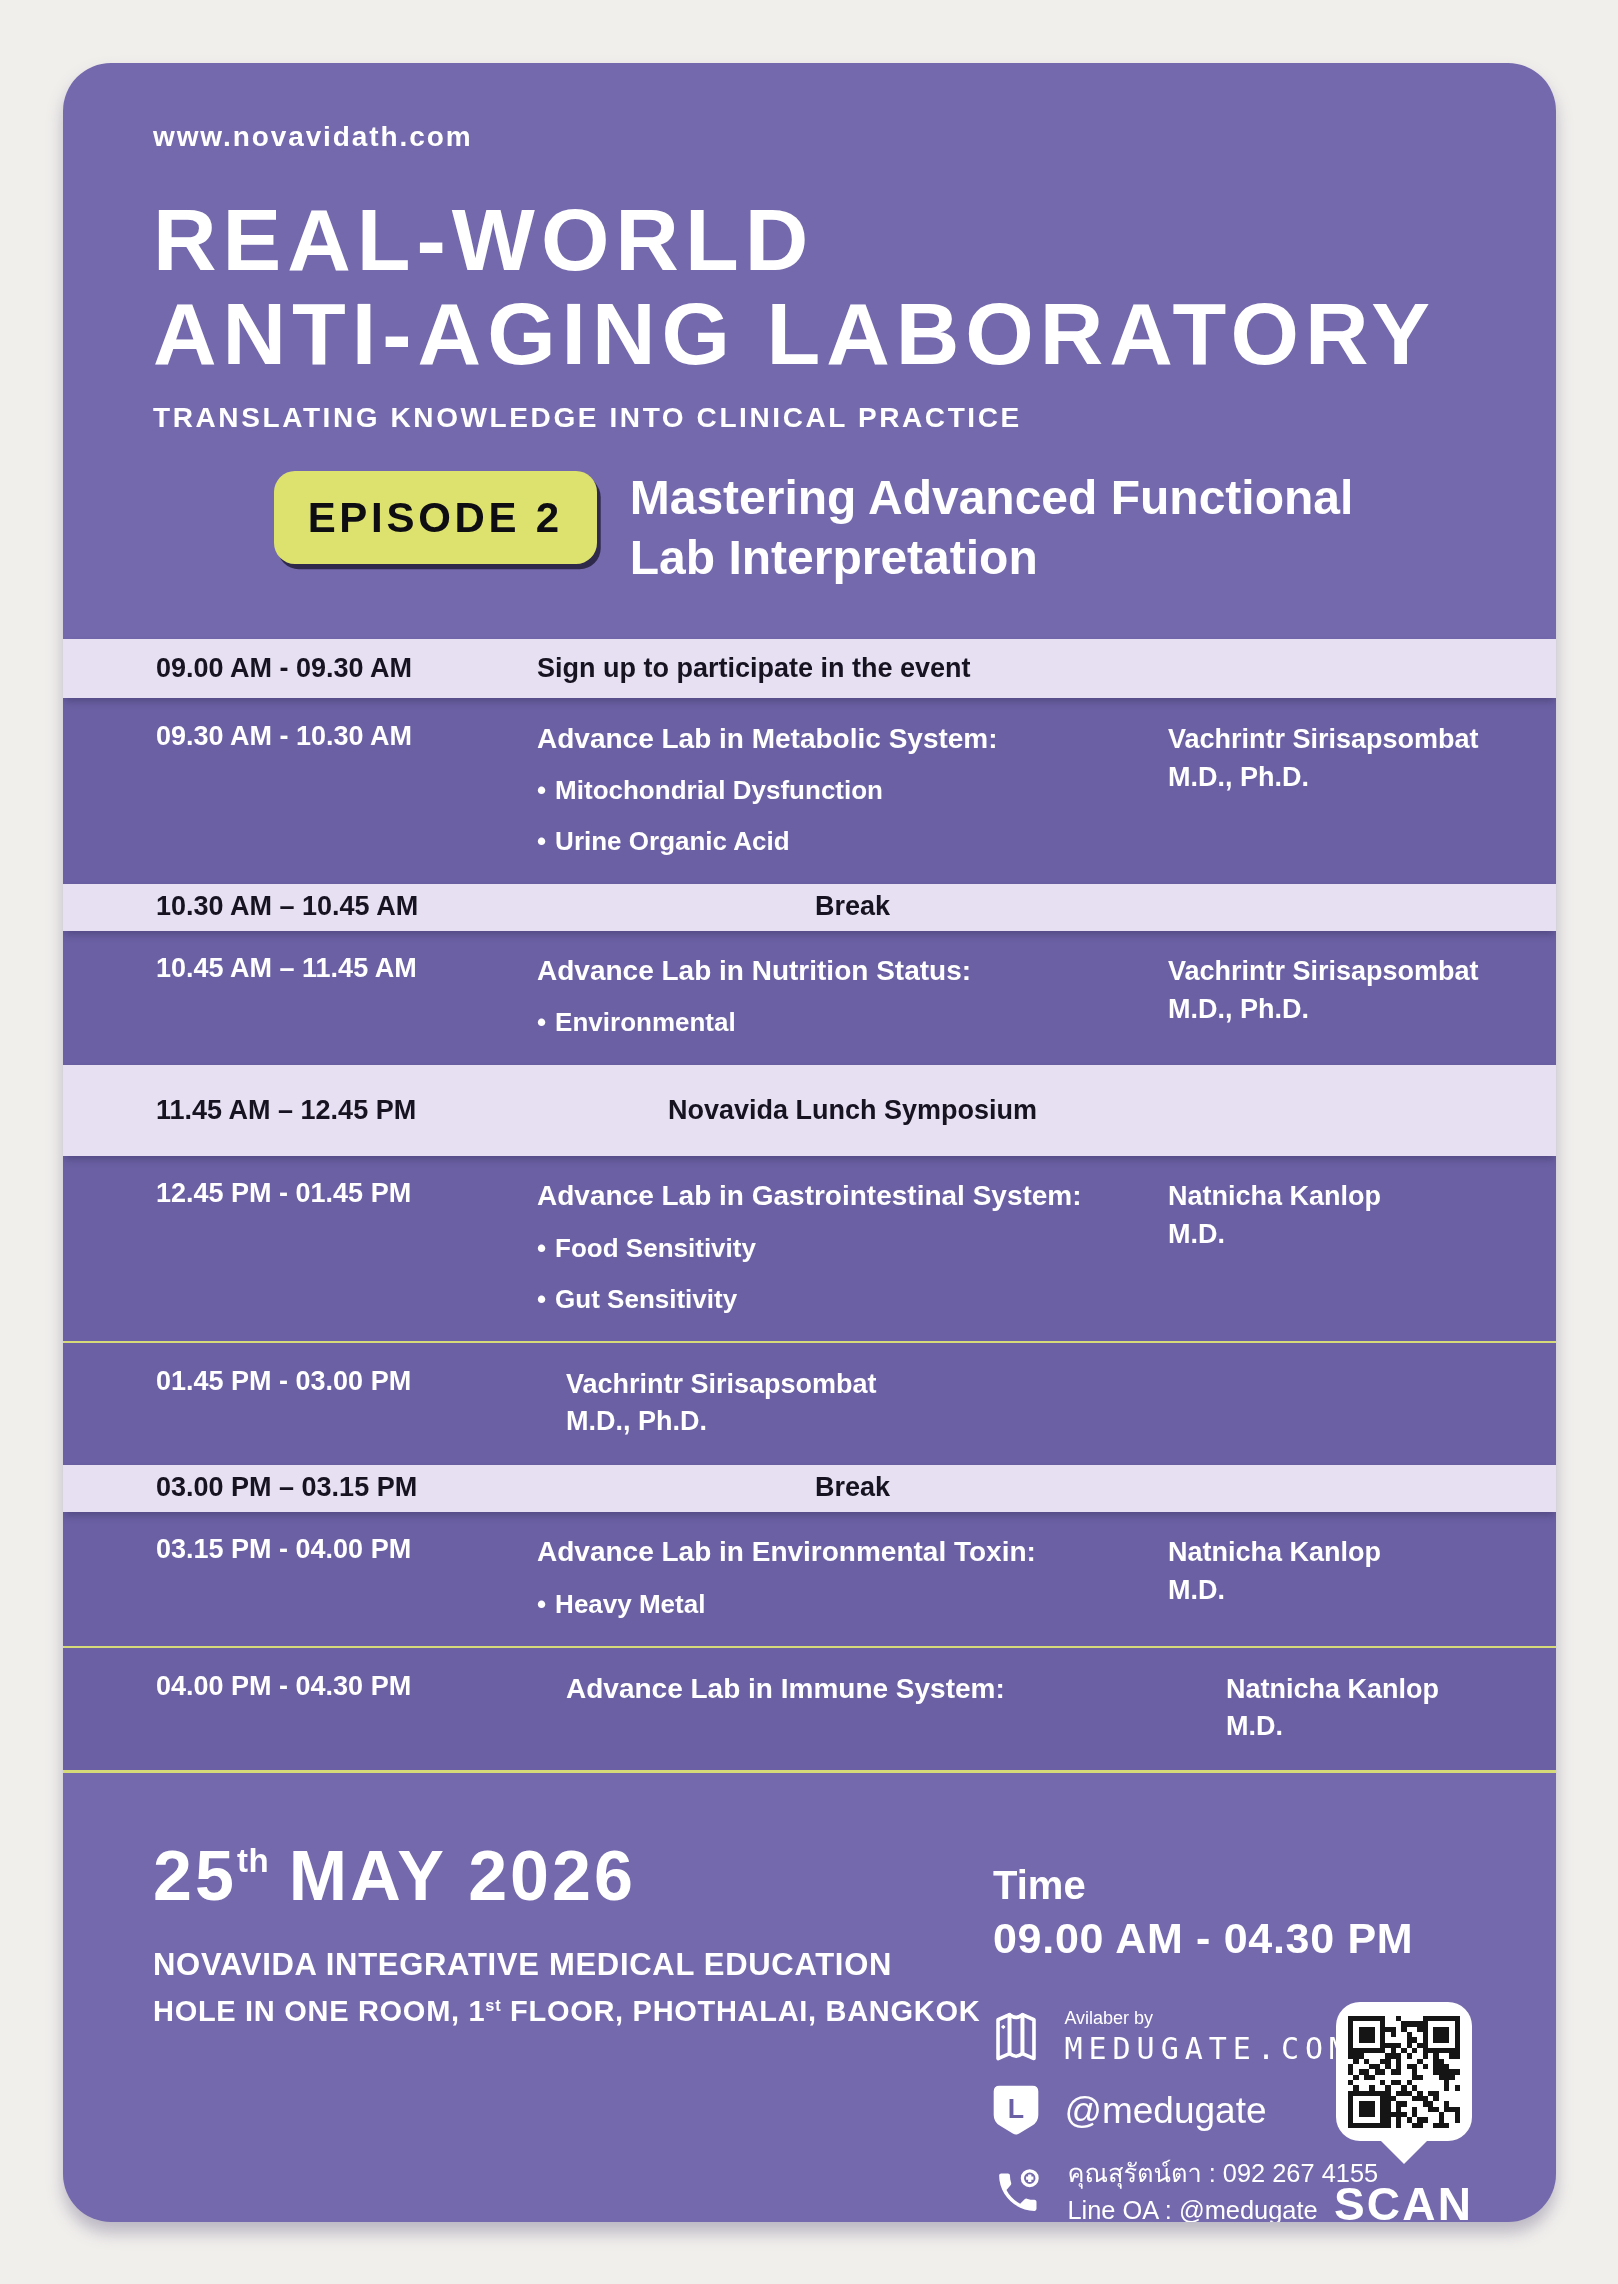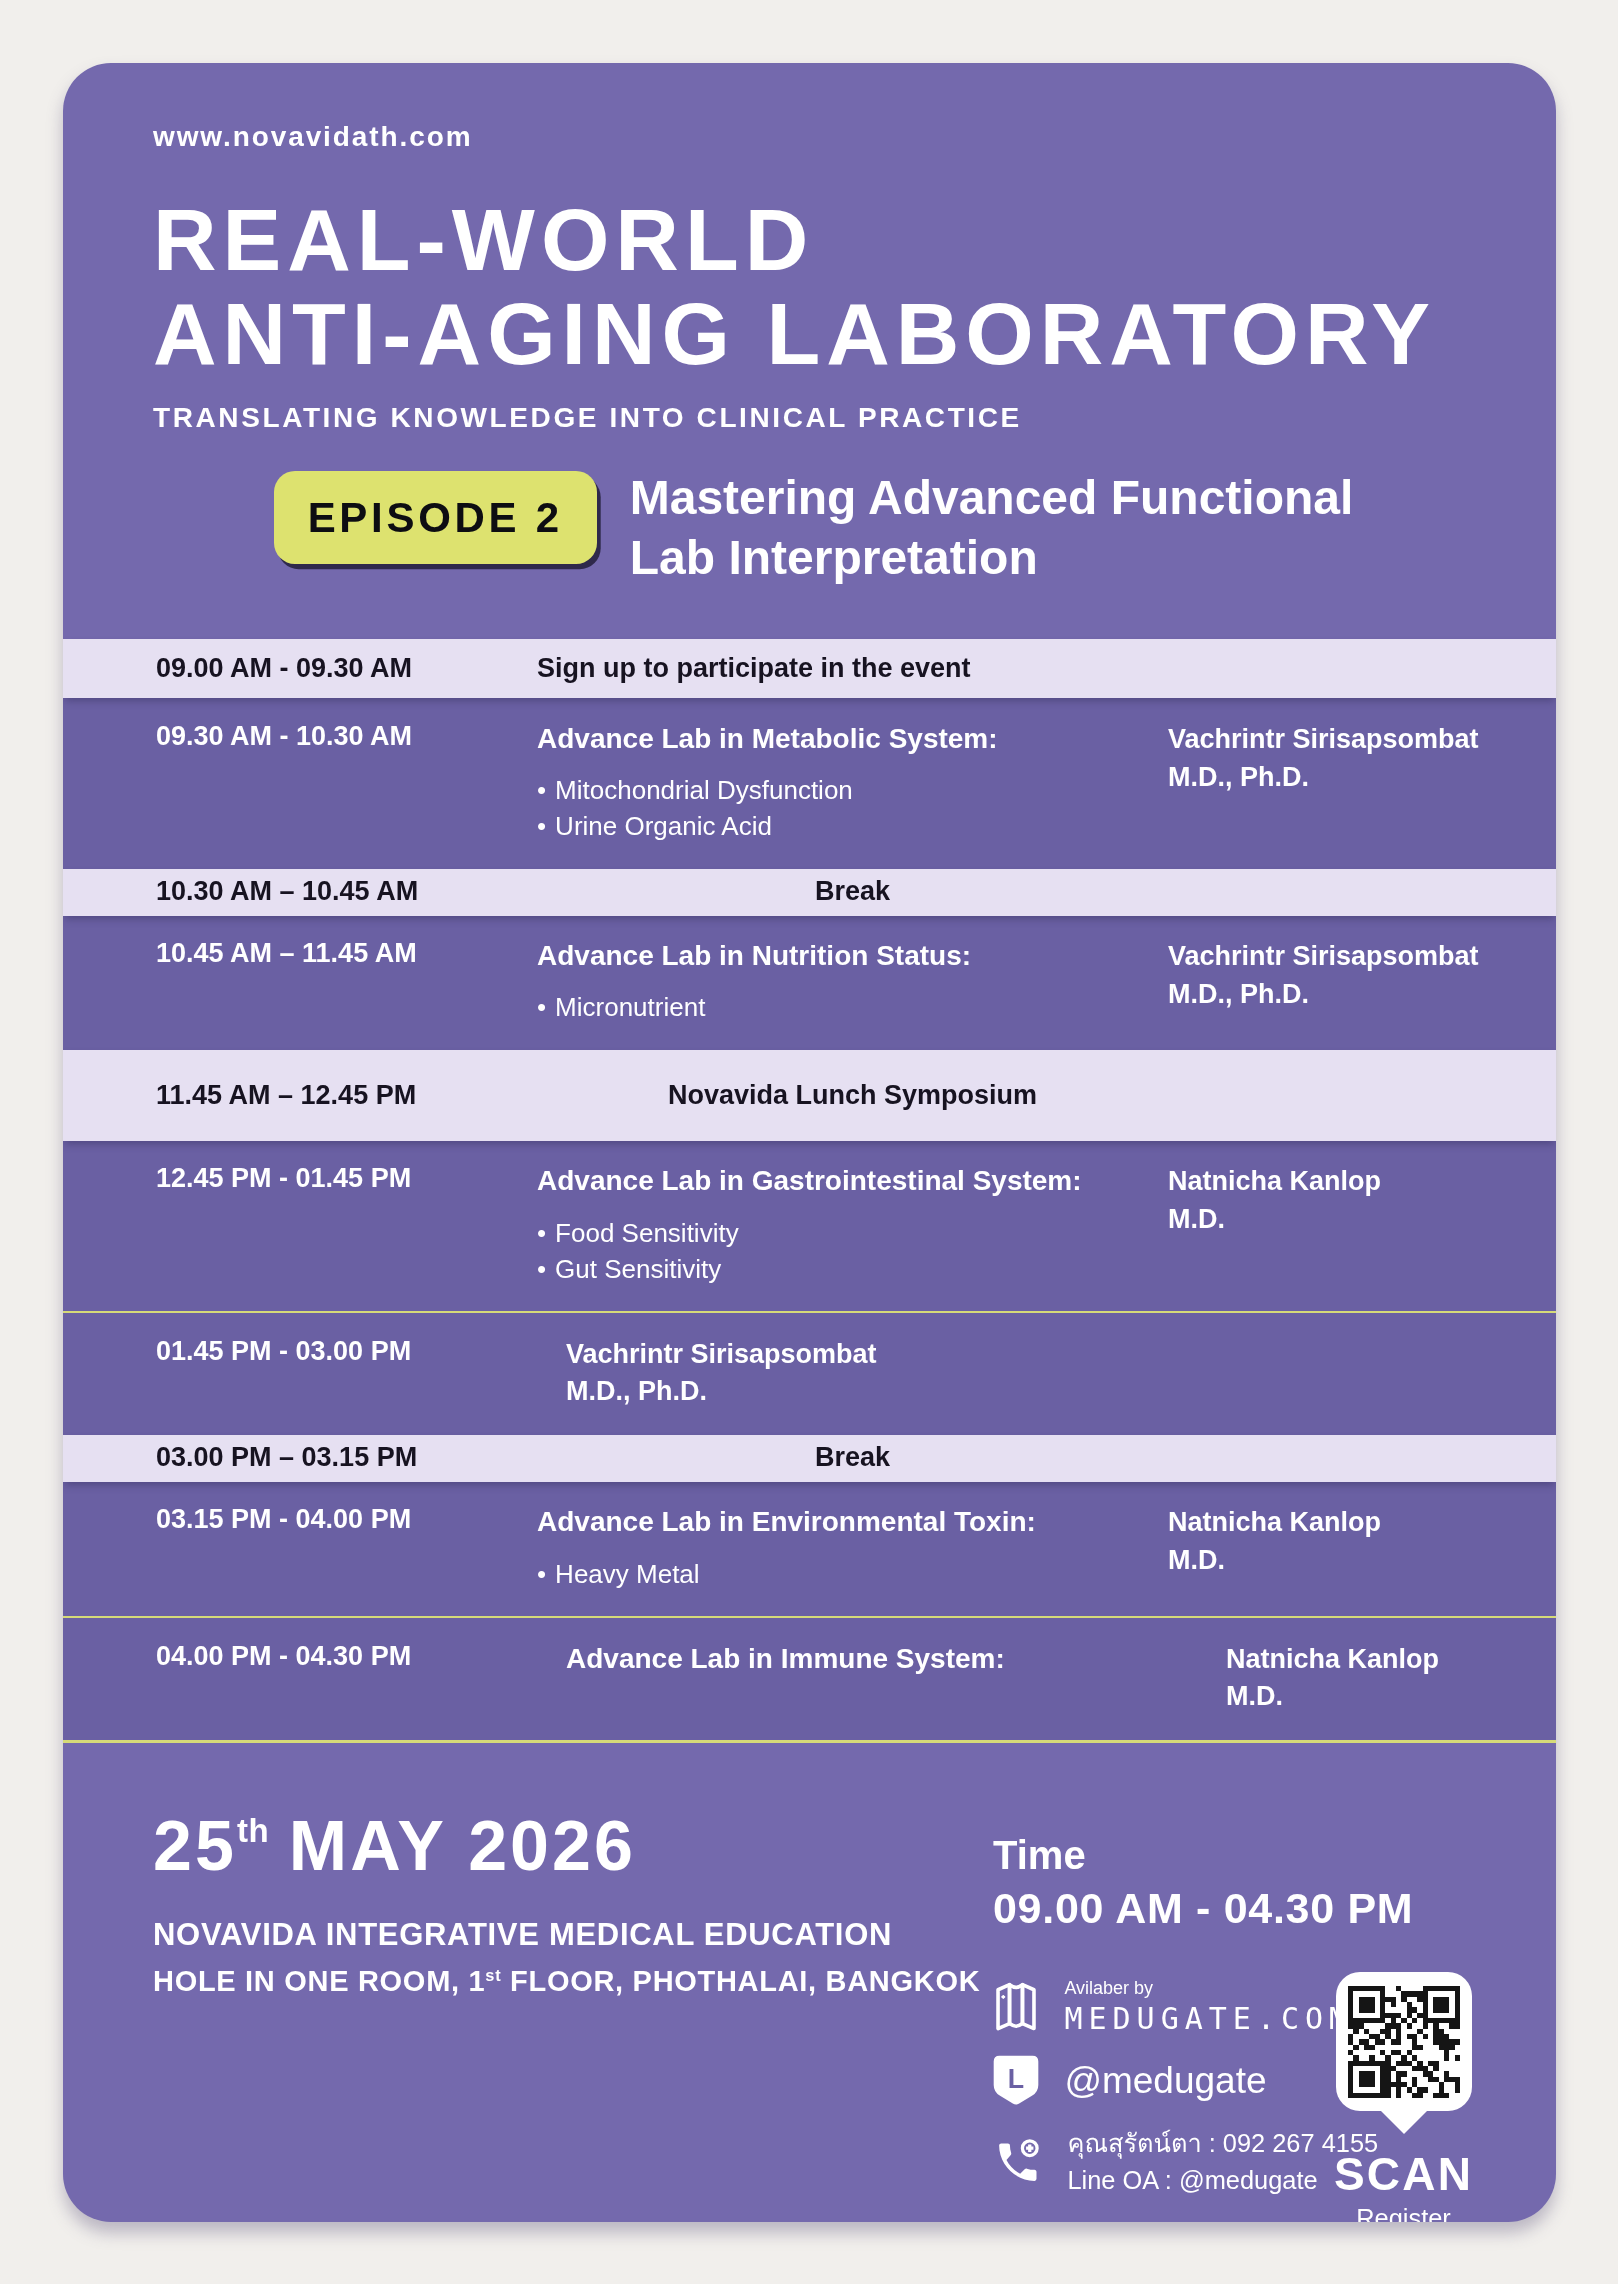--- a/index.html
+++ b/index.html
@@ -39,21 +39,21 @@
     background:var(--light);color:var(--ink);position:relative;z-index:1;
     box-shadow:0 4.5px 7.5px -1.5px rgba(52,44,92,.45);
   }
   .row-light.info{padding-top:14px;padding-bottom:14px;}
   .row-light.break{padding-top:6.7px;padding-bottom:9px;}
   .row-light.lunch{padding-top:30px;padding-bottom:30px;}
   .time{font-size:27px;font-weight:600;white-space:nowrap;}
   .row-light .time{font-weight:700;}
   .topic-title{font-size:28px;font-weight:600;line-height:1.25;}
   .bullets{margin-top:16.4px;list-style:none;}
-  .bullets li{font-size:26px;line-height:1.4;font-weight:400;}
+  .bullets li{font-size:26px;line-height:1.4;font-weight:700;margin-top:15px;}
   .bullets li::before{content:"\2022";margin-right:9px;}
   .speaker{font-size:27px;font-weight:600;line-height:1.4;padding-right:37px;}
   .light-title{grid-column:2;text-align:center;font-size:27px;font-weight:700;}
   .row-light.info .light-title{text-align:left;}
   
   .footer{position:relative;padding:63px 90px 0;}
   .date-line{font-size:70px;font-weight:700;letter-spacing:3px;}
   .date-line sup{font-size:33px;font-weight:700;vertical-align:28px;letter-spacing:0.7px;}
   .date-rest{margin-left:19.4px;}
   .org{margin-top:31px;font-size:31px;font-weight:700;letter-spacing:0.7px;}
@@ -124,21 +124,21 @@
   </div>
       <div class="srow row-light break">
     <div class="time">10.30 AM – 10.45 AM</div>
     <div class="light-title">Break</div>
   </div>
       <div class="srow row-session">
     <div class="time">10.45 AM – 11.45 AM</div>
     <div class="topic">
       <div class="topic-title">Advance Lab in Nutrition Status:</div>
       <ul class="bullets">
-            <li>Micronutrient</li>
+            <li>Environmental</li>
           </ul>
     </div>
     <div class="speaker">
       <div>Vachrintr Sirisapsombat</div>
       <div>M.D., Ph.D.</div>
     </div>
   </div>
       <div class="srow row-light lunch">
     <div class="time">11.45 AM – 12.45 PM</div>
     <div class="light-title">Novavida Lunch Symposium</div>

